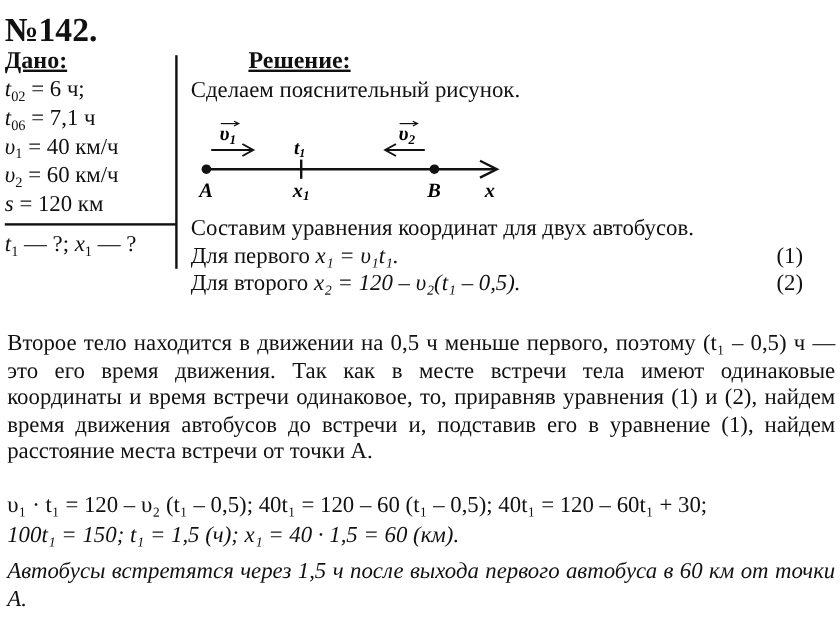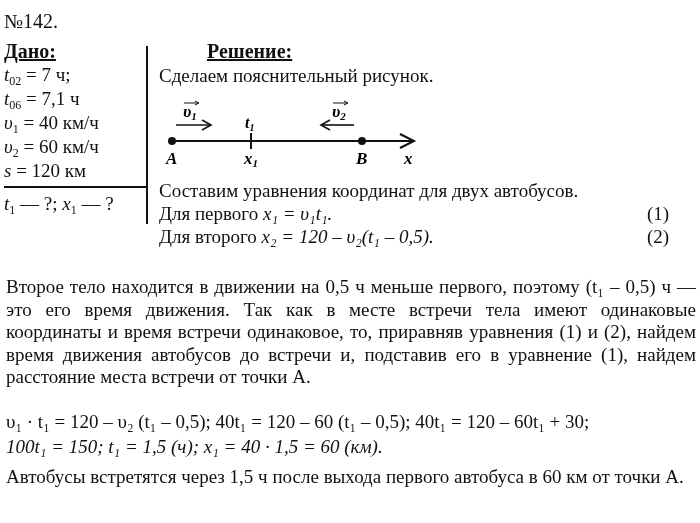--- a/index.html
+++ b/index.html
@@ -2,21 +2,21 @@
 <html><head>
 <meta charset="utf-8">
 <style>
   html, body { margin: 0; padding: 0; background: #ffffff; }
   body {
     width: 700px; height: 523px; position: relative; overflow: hidden;
     font-family: "Liberation Serif", "DejaVu Serif", serif;
     color: #111111;
   }
   .abs { position: absolute; white-space: nowrap; }
-  .title { left: 4px; top: 10px; font-size: 20px; font-weight: normal; }
+  .title { left: 4px; top: 10px; font-size: 28px; font-weight: bold; }
   .given-head { left: 4px; top: 40px; font-size: 20px; font-weight: bold; text-decoration: underline; }
   .sol-head { left: 159px; top: 40px; font-size: 20px; font-weight: bold; text-decoration: underline; margin-left: 48px; }
   .vline { left: 146px; top: 46px; width: 2px; height: 178px; background: #111; }
   .hline { left: 4px; top: 186px; width: 143px; height: 2px; background: #111; }
   .given { left: 4px; font-size: 19px; line-height: 22px; }
   .given sub, .txt sub { font-size: 12px; vertical-align: -4px; line-height: 0; }
   i { font-style: italic; }
   .find { left: 4px; top: 190px; font-size: 19px; }
   .txt { font-size: 19px; line-height: 22px; }
   .wide { left: 6px; width: 690px; font-size: 19px; line-height: 22.5px; white-space: normal; text-align: justify; }
@@ -28,21 +28,21 @@
 
 <div class="abs title">№142.</div>
 
 <div class="abs given-head">Дано:</div>
 <div class="abs sol-head">Решение:</div>
 
 <div class="abs vline"></div>
 <div class="abs hline"></div>
 
 <div class="abs given" style="top:64px">
-  <i>t</i><sub>02</sub><span> = 7 ч;</span>
+  <i>t</i><sub>02</sub><span> = 6 ч;</span>
 </div>
 <div class="abs given" style="top:88px">
   <i>t</i><sub>06</sub><span> = 7,1 ч</span>
 </div>
 <div class="abs given" style="top:112px">
   <i>υ</i><sub>1</sub><span> = 40 км/ч</span>
 </div>
 <div class="abs given" style="top:136px">
   <i>υ</i><sub>2</sub><span> = 60 км/ч</span>
 </div>
@@ -99,13 +99,13 @@
 <div class="abs txt" style="left:159px; top:226px;">
   <span>Для второго </span><i>x₂ = 120 – υ₂(t₁ – 0,5).</i>
 </div>
 <div class="abs eqno" style="left:647px; top:226px;">(2)</div>
 
 <div class="abs wide" style="top:252px;margin-top:24px;">Второе тело находится в движении на 0,5 ч меньше первого, поэтому (t₁ – 0,5) ч — это его время движения. Так как в месте встречи тела имеют одинаковые координаты и время встречи одинаковое, то, приравняв уравнения (1) и (2), найдем время движения автобусов до встречи и, подставив его в уравнение (1), найдем расстояние места встречи от точки A.</div>
 
 <div class="abs txt" style="left:6px; top:411px;">υ₁ · t₁ = 120 – υ₂ (t₁ – 0,5);  40t₁ = 120 – 60 (t₁ – 0,5);  40t₁ = 120 – 60t₁ + 30;</div>
 <div class="abs txt" style="left:6px; top:436px;font-style:italic;">100t₁ = 150;  t₁ = 1,5 (ч);  x₁ = 40 · 1,5 = 60 (км).</div>
 
-<div class="abs wide" style="top:466px;">Автобусы встретятся через 1,5 ч после выхода первого автобуса в 60 км от точки A.</div>
+<div class="abs wide" style="top:466px;font-style:italic;">Автобусы встретятся через 1,5 ч после выхода первого автобуса в 60 км от точки A.</div>
 
 </body></html>

